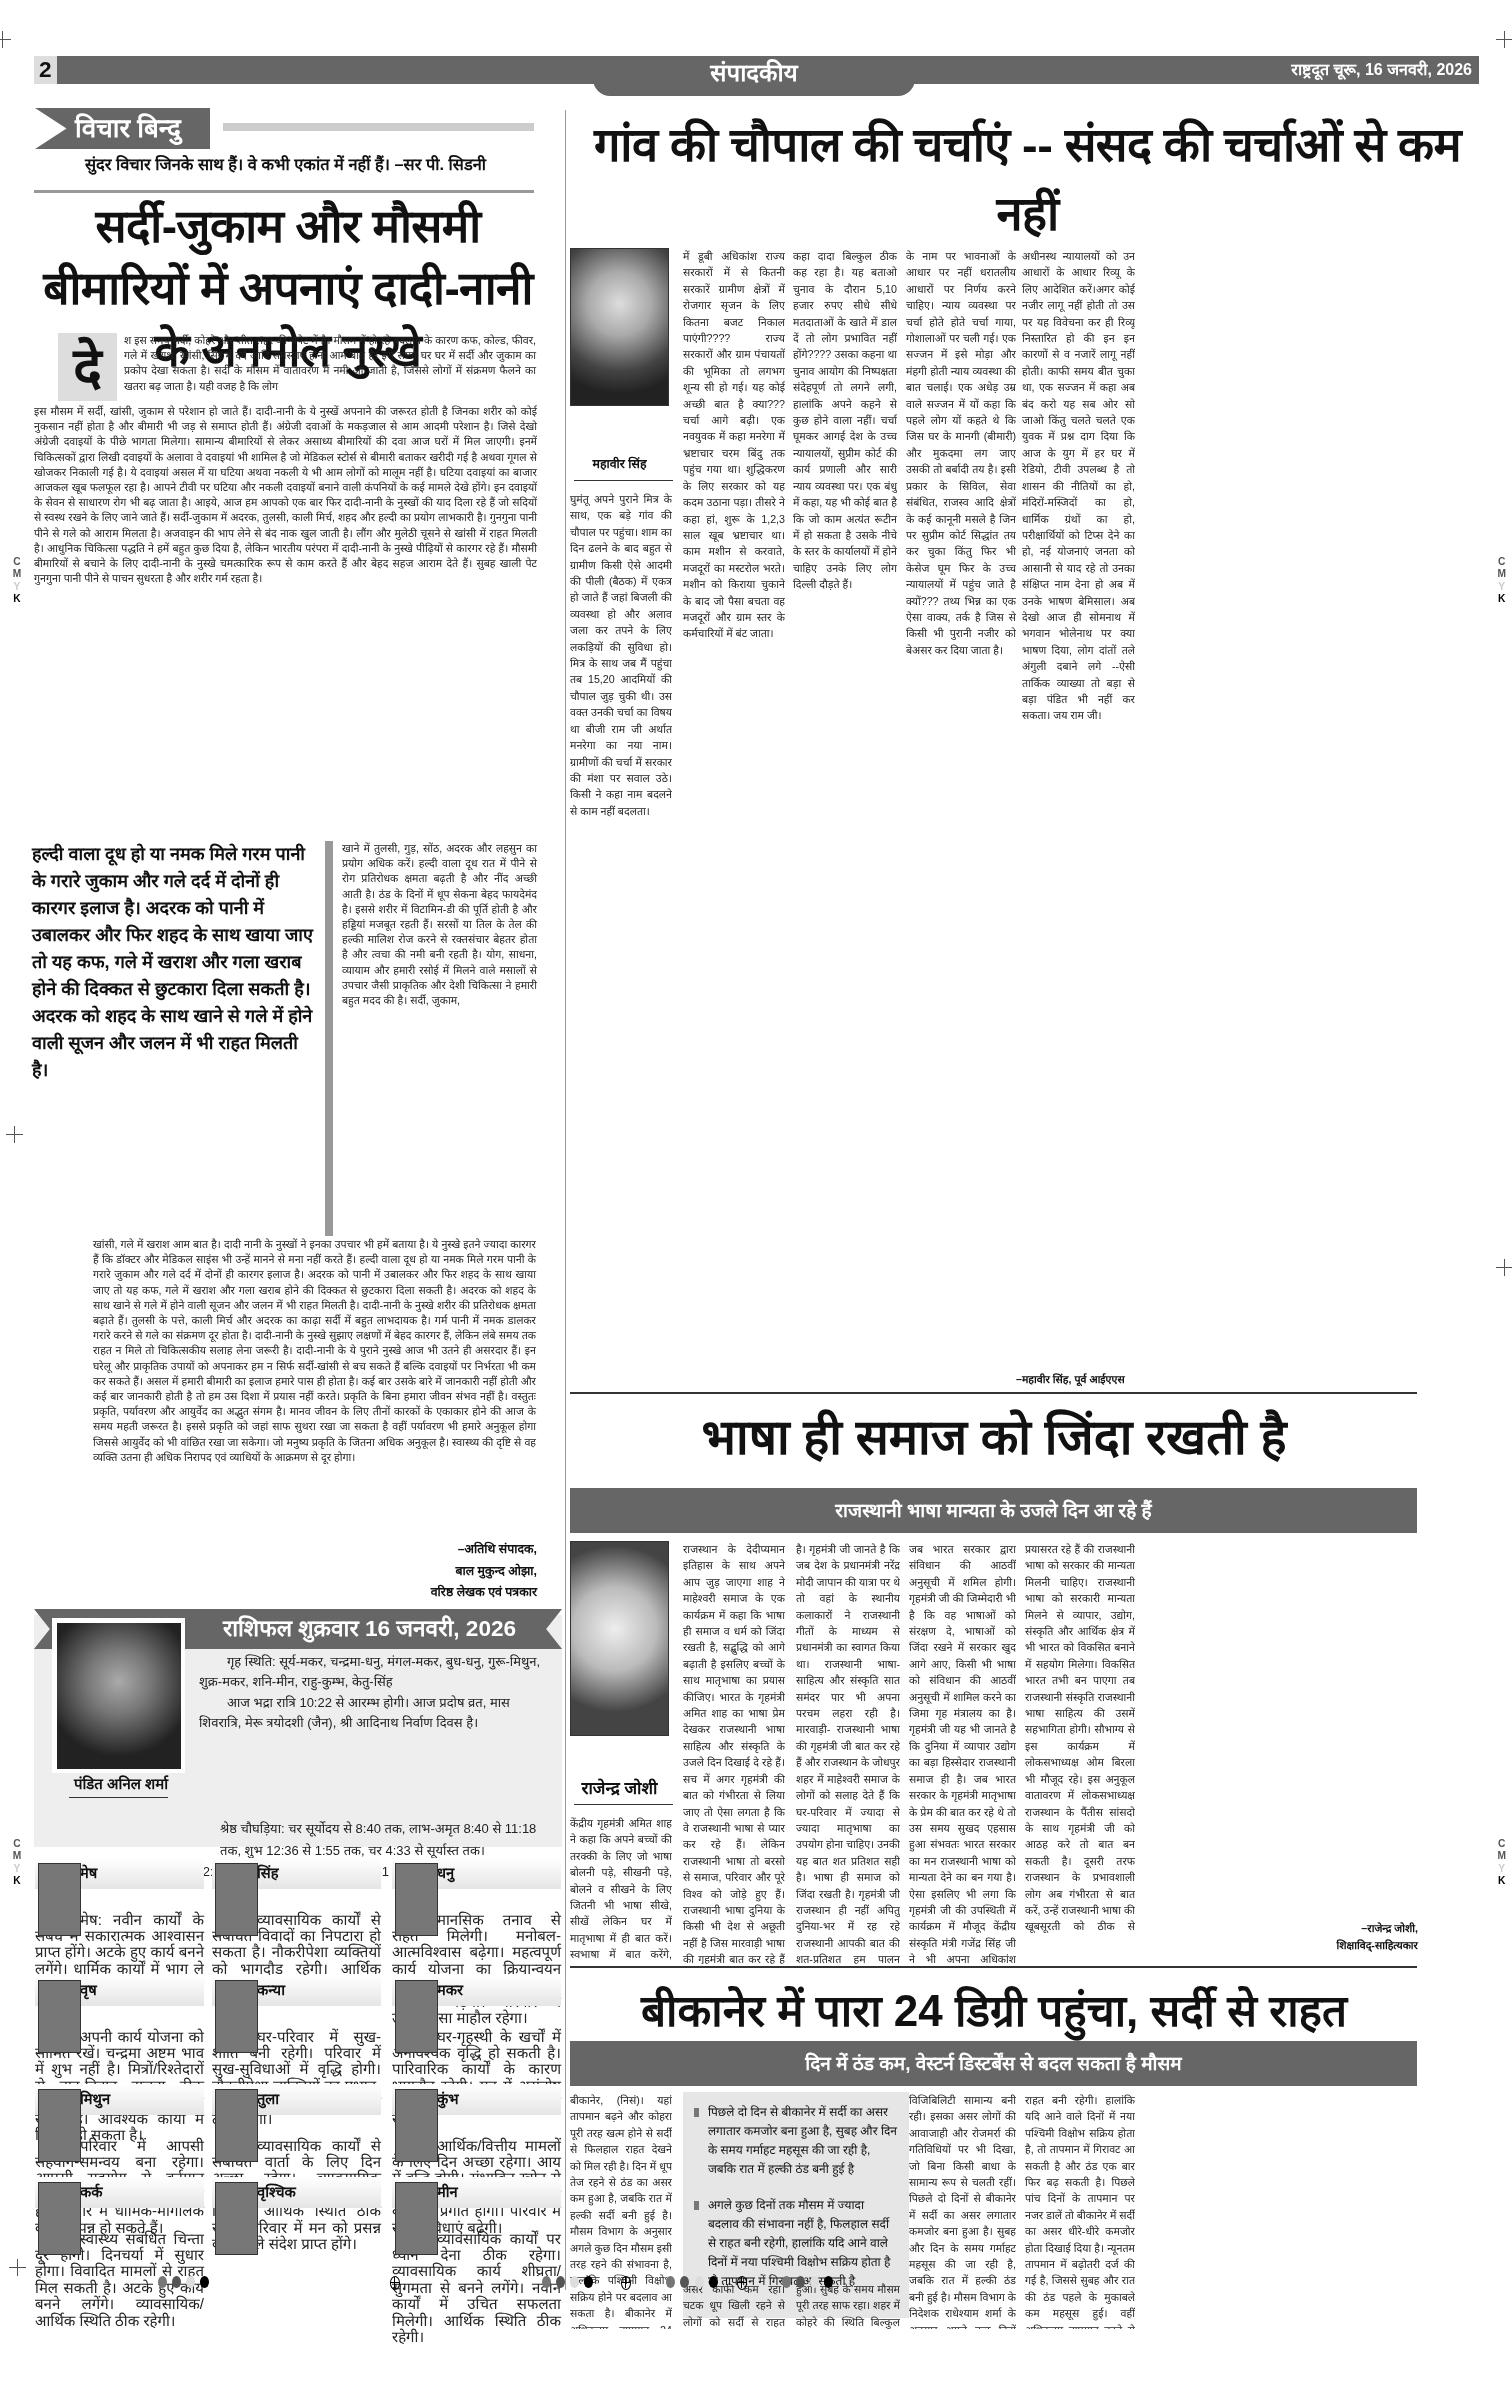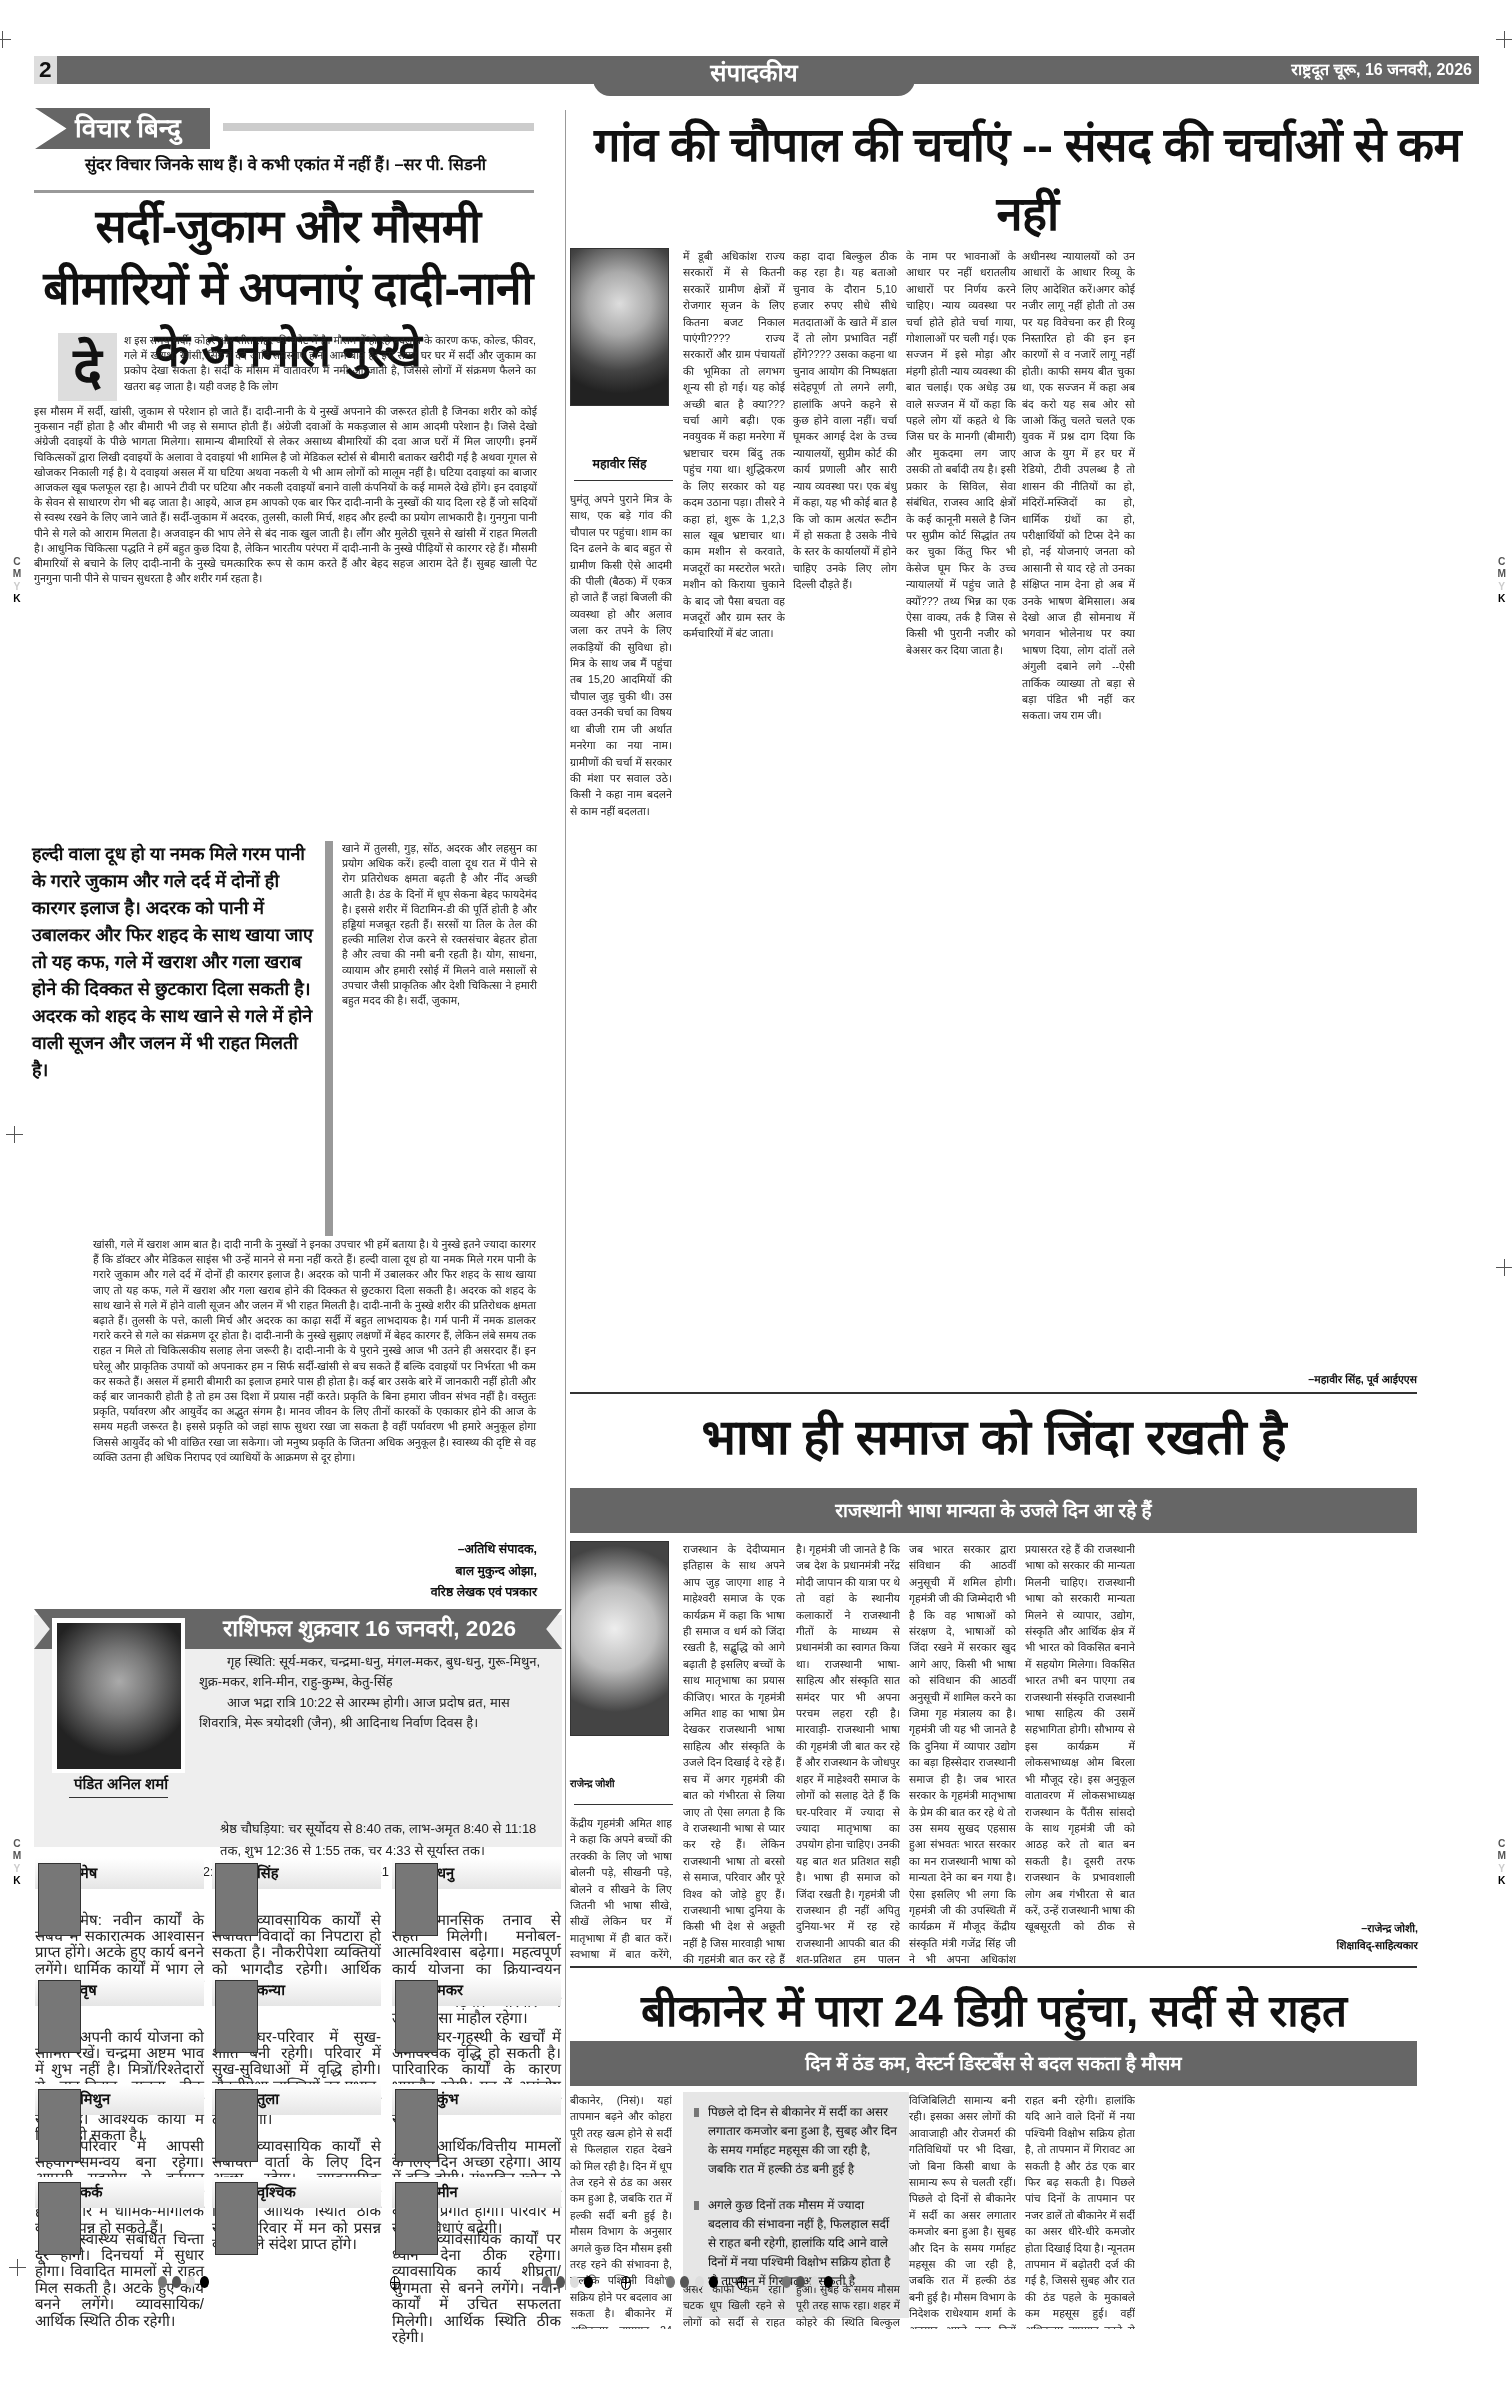--- a/index.html
+++ b/index.html
@@ -47,21 +47,21 @@
 #rline{left:565px;top:110px;width:1.1px;height:2180px;background:#999}
 #h1b{left:576px;top:110px;width:903px;font-size:47px;font-weight:bold;line-height:69px;text-align:center;letter-spacing:-0.6px}
 #mphoto{left:570px;top:248px;width:99px;height:158px;border:1.1px solid #333;background:radial-gradient(circle at 50% 35%,#ddd 0,#aaa 28%,#444 60%,#222 80%)}
 #mname{left:570px;top:455px;width:99px;text-align:center;font-size:12.4px;font-weight:bold}
 #mline{left:574px;top:480px;width:99px;height:1.1px;background:#333}
 .col{position:absolute;font-size:10.7px;line-height:16.4px;text-align:justify;color:#222}
 #sep1{left:570px;top:1392px;width:847px;height:2.3px;background:#333}
 #h1c{left:576px;top:1395px;width:836px;font-size:49px;font-weight:bold;text-align:center;line-height:85px}
 #sub1{left:570px;top:1488px;width:847px;height:45px;background:#666;color:#fff;font-size:19px;font-weight:bold;text-align:center;line-height:45px}
 #jphoto{left:570px;top:1541px;width:99px;height:195px;border:1.1px solid #333;background:radial-gradient(circle at 45% 45%,#eee 0,#bbb 35%,#444 70%)}
-#jname{left:570px;top:1776px;width:99px;font-size:10px;font-weight:bold}
+#jname{left:570px;top:1776px;width:99px;text-align:center;font-size:17px;font-weight:bold}
 #jline{left:574px;top:1804px;width:99px;height:1.1px;background:#333}
 #sep2{left:570px;top:1966px;width:847px;height:1.7px;background:#333}
 #h1d{left:576px;top:1971px;width:836px;font-size:44px;font-weight:bold;text-align:center;line-height:79px}
 #sub2{left:570px;top:2041px;width:847px;height:45px;background:#666;color:#fff;font-size:19px;font-weight:bold;text-align:center;line-height:45px}
 #hboxw{left:627px;top:2092px;width:167px;height:217px;background:#e6e6e6;padding:11.3px 11.3px 0 11.3px}
 .hb{position:relative;padding-left:13.6px;font-size:12px;font-weight:normal;line-height:19px;margin-bottom:17px}
 .hb:before{content:"";position:absolute;left:0;top:4.5px;width:4.5px;height:9px;background:#777}
 .dot{position:absolute;width:9px;height:12.4px;border-radius:50%}
 .reg{position:absolute;width:10.2px;height:13.6px;border:1.1px solid #000;border-radius:50%}
 .reg:before{content:"";position:absolute;left:3.4px;top:0;width:1.1px;height:11.3px;background:#000}
@@ -182,21 +182,21 @@
 
 <div class="abs" id="h1b">गांव की चौपाल की चर्चाएं -- संसद की चर्चाओं से कम नहीं</div>
 <div class="abs" id="mphoto"></div>
 <div class="abs" id="mname">महावीर सिंह</div>
 <div class="abs" id="mline"></div>
 <div class="col" style="left:570px;top:491px;width:102px;height:898px;overflow:hidden">घुमंतू अपने पुराने मित्र के साथ, एक बड़े गांव की चौपाल पर पहुंचा। शाम का दिन ढलने के बाद बहुत से ग्रामीण किसी ऐसे आदमी की पीली (बैठक) में एकत्र हो जाते हैं जहां बिजली की व्यवस्था हो और अलाव जला कर तपने के लिए लकड़ियों की सुविधा हो। मित्र के साथ जब मैं पहुंचा तब 15,20 आदमियों की चौपाल जुड़ चुकी थी। उस वक्त उनकी चर्चा का विषय था बीजी राम जी अर्थात मनरेगा का नया नाम। ग्रामीणों की चर्चा में सरकार की मंशा पर सवाल उठे। किसी ने कहा नाम बदलने से काम नहीं बदलता।</div>
 <div class="col" style="left:683px;top:248px;width:102px;height:1141px;overflow:hidden">में डूबी अधिकांश राज्य सरकारों में से कितनी सरकारें ग्रामीण क्षेत्रों में रोजगार सृजन के लिए कितना बजट निकाल पाएंगी???? राज्य सरकारों और ग्राम पंचायतों की भूमिका तो लगभग शून्य सी हो गई। यह कोई अच्छी बात है क्या??? चर्चा आगे बढ़ी। एक नवयुवक में कहा मनरेगा में भ्रष्टाचार चरम बिंदु तक पहुंच गया था। शुद्धिकरण के लिए सरकार को यह कदम उठाना पड़ा। तीसरे ने कहा हां, शुरू के 1,2,3 साल खूब भ्रष्टाचार था। काम मशीन से करवाते, मजदूरों का मस्टरोल भरते। मशीन को किराया चुकाने के बाद जो पैसा बचता वह मजदूरों और ग्राम स्तर के कर्मचारियों में बंट जाता।</div>
 <div class="col" style="left:793px;top:248px;width:104px;height:1141px;overflow:hidden">कहा दादा बिल्कुल ठीक कह रहा है। यह बताओ चुनाव के दौरान 5,10 हजार रुपए सीधे सीधे मतदाताओं के खाते में डाल दें तो लोग प्रभावित नहीं होंगे???? उसका कहना था चुनाव आयोग की निष्पक्षता संदेहपूर्ण तो लगने लगी, हालांकि अपने कहने से कुछ होने वाला नहीं। चर्चा घूमकर आगई देश के उच्च न्यायालयों, सुप्रीम कोर्ट की कार्य प्रणाली और सारी न्याय व्यवस्था पर। एक बंधु में कहा, यह भी कोई बात है कि जो काम अत्यंत रूटीन में हो सकता है उसके नीचे के स्तर के कार्यालयों में होने चाहिए उनके लिए लोग दिल्ली दौड़ते हैं।</div>
 <div class="col" style="left:906px;top:248px;width:110px;height:1141px;overflow:hidden">के नाम पर भावनाओं के आधार पर नहीं धरातलीय आधारों पर निर्णय करने चाहिए। न्याय व्यवस्था पर चर्चा होते होते चर्चा गाया, गोशालाओं पर चली गई। एक सज्जन में इसे मोड़ा और मंहगी होती न्याय व्यवस्था की बात चलाई। एक अधेड़ उम्र वाले सज्जन में यों कहा कि पहले लोग यों कहते थे कि जिस घर के मानगी (बीमारी) और मुकदमा लग जाए उसकी तो बर्बादी तय है। इसी प्रकार के सिविल, सेवा संबंधित, राजस्व आदि क्षेत्रों के कई कानूनी मसले है जिन पर सुप्रीम कोर्ट सिद्धांत तय कर चुका किंतु फिर भी केसेज घूम फिर के उच्च न्यायालयों में पहुंच जाते है क्यों??? तथ्य भिन्न का एक ऐसा वाक्य, तर्क है जिस से किसी भी पुरानी नजीर को बेअसर कर दिया जाता है।</div>
 <div class="col" style="left:1022px;top:248px;width:113px;height:1124px;overflow:hidden">अधीनस्थ न्यायालयों को उन आधारों के आधार रिव्यू के लिए आदेशित करें।अगर कोई नजीर लागू नहीं होती तो उस पर यह विवेचना कर ही रिव्यू निस्तारित हो की इन इन कारणों से व नजारें लागू नहीं होती। काफी समय बीत चुका था, एक सज्जन में कहा अब बंद करो यह सब ओर सो जाओ किंतु चलते चलते एक युवक में प्रश्न दाग दिया कि आज के युग में हर घर में रेडियो, टीवी उपलब्ध है तो शासन की नीतियों का हो, मंदिरों-मस्जिदों का हो, धार्मिक ग्रंथों का हो, परीक्षार्थियों को टिप्स देने का हो, नई योजनाएं जनता को आसानी से याद रहे तो उनका संक्षिप्त नाम देना हो अब में उनके भाषण बेमिसाल। अब देखो आज ही सोमनाथ में भगवान भोलेनाथ पर क्या भाषण दिया, लोग दांतों तले अंगुली दबाने लगे --ऐसी तार्किक व्याख्या तो बड़ा से बड़ा पंडित भी नहीं कर सकता। जय राम जी।</div>
-<div class="abs" style="left:1016px;top:1372px;width:401px;text-align:right;font-size:10.7px;font-weight:bold">–महावीर सिंह, पूर्व आईएएस</div>
+<div class="abs" style="left:1016px;top:1372px;width:401px;text-align:left;font-size:10.7px;font-weight:bold">–महावीर सिंह, पूर्व आईएएस</div>
 
 <div class="abs" id="sep1"></div>
 <div class="abs" id="h1c">भाषा ही समाज को जिंदा रखती है</div>
 <div class="abs" id="sub1">राजस्थानी भाषा मान्यता के उजले दिन आ रहे हैं</div>
 <div class="abs" id="jphoto"></div>
 <div class="abs" id="jname">राजेन्द्र जोशी</div>
 <div class="abs" id="jline"></div>
 <div class="col" style="left:570px;top:1815px;width:102px;height:150px;overflow:hidden">केंद्रीय गृहमंत्री अमित शाह ने कहा कि अपने बच्चों की तरक्की के लिए जो भाषा बोलनी पड़े, सीखनी पड़े, बोलने व सीखने के लिए जितनी भी भाषा सीखे, सीखें लेकिन घर में मातृभाषा में ही बात करें। स्वभाषा में बात करेंगे, सिखाएंगे तो बच्चे मारवाड़</div>
 <div class="col" style="left:683px;top:1541px;width:102px;height:423px;overflow:hidden">राजस्थान के देदीप्यमान इतिहास के साथ अपने आप जुड़ जाएगा शाह ने माहेश्वरी समाज के एक कार्यक्रम में कहा कि भाषा ही समाज व धर्म को जिंदा रखती है, सद्बुद्धि को आगे बढ़ाती है इसलिए बच्चों के साथ मातृभाषा का प्रयास कीजिए। भारत के गृहमंत्री अमित शाह का भाषा प्रेम देखकर राजस्थानी भाषा साहित्य और संस्कृति के उजले दिन दिखाई दे रहे हैं। सच में अगर गृहमंत्री की बात को गंभीरता से लिया जाए तो ऐसा लगता है कि वे राजस्थानी भाषा से प्यार कर रहे हैं। लेकिन राजस्थानी भाषा तो बरसो से समाज, परिवार और पूरे विश्व को जोड़े हुए हैं। राजस्थानी भाषा दुनिया के किसी भी देश से अछूती नहीं है जिस मारवाड़ी भाषा की गृहमंत्री बात कर रहे हैं वह मारवाड़ी दुनिया भर में अपने व्यापार राजस्थानी भाषा बोलते हैं और राजस्थानी संस्कृति के साथ प्यार करते</div>
 <div class="col" style="left:796px;top:1541px;width:104px;height:423px;overflow:hidden">है। गृहमंत्री जी जानते है कि जब देश के प्रधानमंत्री नरेंद्र मोदी जापान की यात्रा पर थे तो वहां के स्थानीय कलाकारों ने राजस्थानी गीतों के माध्यम से प्रधानमंत्री का स्वागत किया था। राजस्थानी भाषा-साहित्य और संस्कृति सात समंदर पार भी अपना परचम लहरा रही है। मारवाड़ी- राजस्थानी भाषा की गृहमंत्री जी बात कर रहे हैं और राजस्थान के जोधपुर शहर में माहेश्वरी समाज के लोगों को सलाह देते हैं कि घर-परिवार में ज्यादा से ज्यादा मातृभाषा का उपयोग होना चाहिए। उनकी यह बात शत प्रतिशत सही है। भाषा ही समाज को जिंदा रखती है। गृहमंत्री जी राजस्थान ही नहीं अपितु दुनिया-भर में रह रहे राजस्थानी आपकी बात की शत-प्रतिशत हम पालन करते हुए आपसे आग्रह करते हैं। होगी, जब रोजगार का साधन बनेगी और रोजगार का साधन तभी बनेगी</div>

